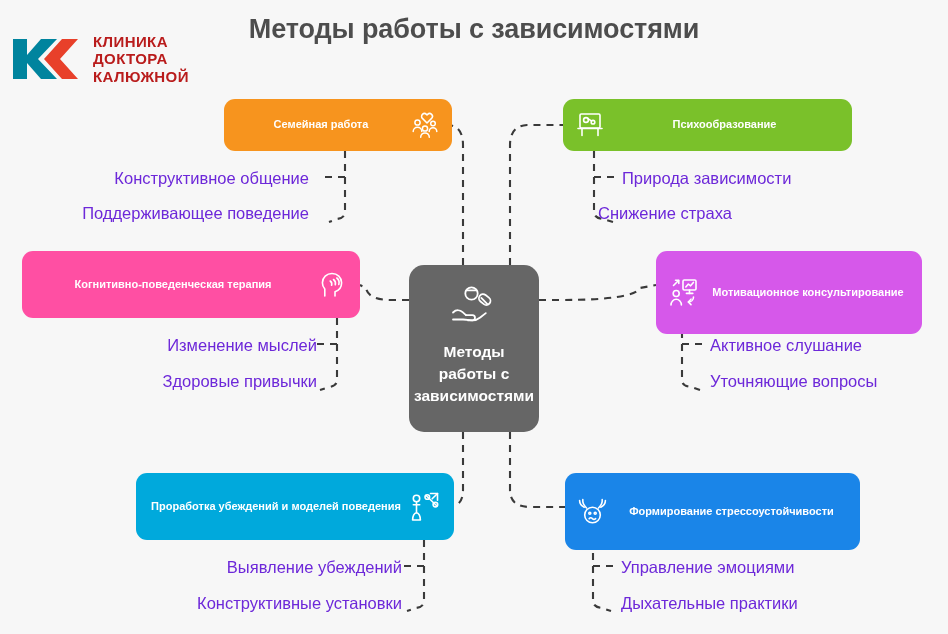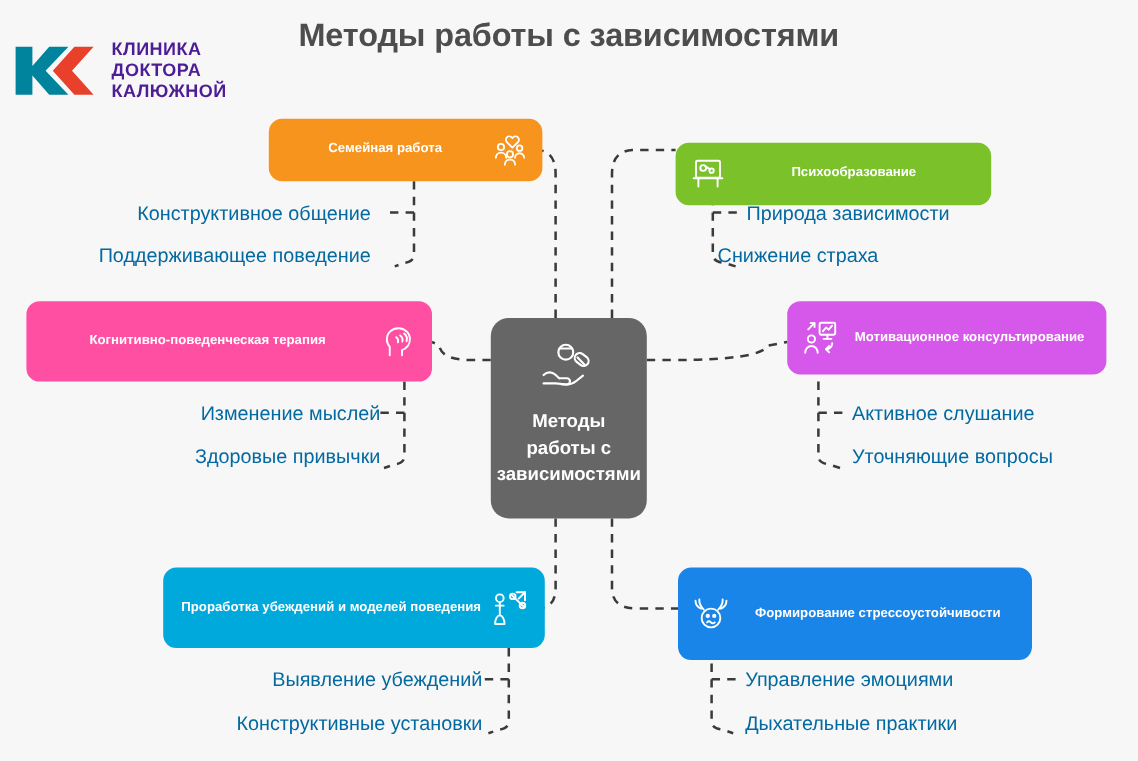--- a/index.html
+++ b/index.html
@@ -37,21 +37,21 @@
     display: flex;
     flex-direction: column;
     justify-content: center;
     line-height: 1.16;
   }
   #logo-text span {
     font-family: "Liberation Sans", sans-serif;
     font-size: 15px;
     font-weight: bold;
     letter-spacing: 0.4px;
-    color: #4c1d95;
+    color: #b91c1c;
     white-space: nowrap;
   }
 
   
   #page-title {
     position: absolute;
     left: 214px;
     top: 14px;
     width: 520px;
     text-align: center;
@@ -86,23 +86,23 @@
     text-align: center;
     font-size: 11px;
     line-height: 1.22;
     color: #ffffff;
   }
   .node .node-icon { flex: 0 0 auto; display: block; }
   .node.icon-right .node-icon { order: 2; margin-left: 4px; }
   .node.icon-left  .node-icon { order: 0; margin-right: 4px; }
 
   #node-family      { left: 224px; top: 99px;  width: 228px; height: 52px; background: #f7941e; }
-  #node-psychoedu   { left: 563px; top: 99px;  width: 263px; height: 52px; background: #7ac12a; margin-top: 20px; }
+  #node-psychoedu   { left: 563px; top: 99px;  width: 289px; height: 52px; background: #7ac12a; }
   #node-cbt         { left:  22px; top: 251px; width: 338px; height: 67px; background: #ff4fa3; }
-  #node-motivation  { left: 656px; top: 251px; width: 266px; height: 61px; background: #d658ea; }
+  #node-motivation  { left: 656px; top: 251px; width: 266px; height: 83px; background: #d658ea; }
   #node-beliefs     { left: 136px; top: 473px; width: 318px; height: 67px; background: #00a9dc; }
   #node-stress      { left: 565px; top: 473px; width: 295px; height: 77px; background: #1a85e8; }
 
   
   #center-node {
     position: absolute;
     left: 409px;
     top: 265px;
     width: 130px;
     height: 167px;
@@ -122,21 +122,21 @@
     font-size: 15.5px;
     font-weight: bold;
     line-height: 1.42;
     padding: 0 6px;
   }
 
   
   .sub {
     position: absolute;
     font-size: 16.5px;
-    color: #0369a1;
+    color: #6d28d9;
     white-space: nowrap;
     line-height: 1;
   }
   .sub.right-align { text-align: right; }
   .sub.left-align  { text-align: left; }
 </style>
 </head>
 <body>
 
 <div id="stage">

